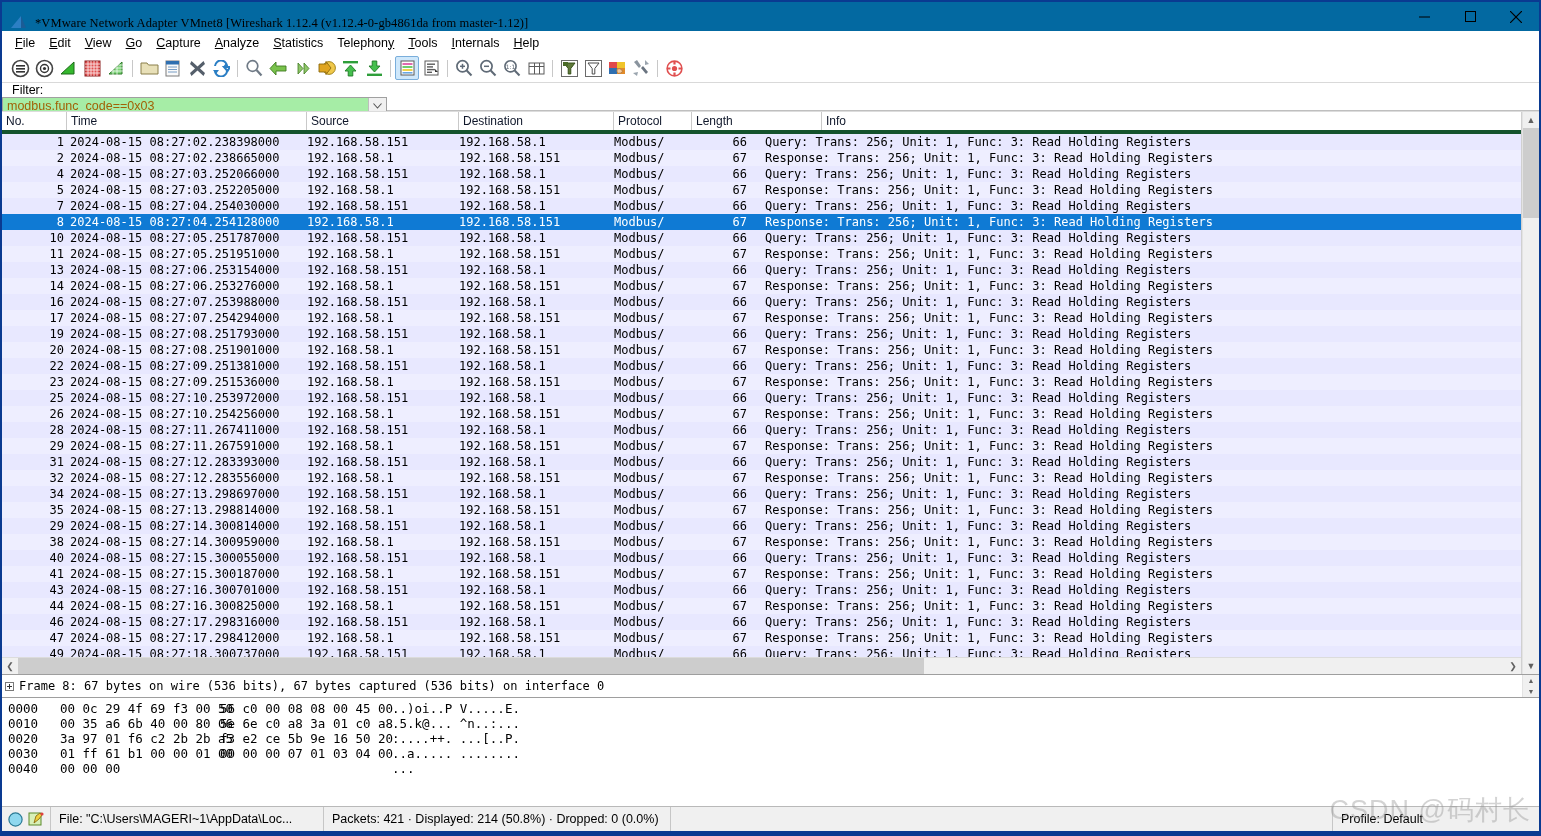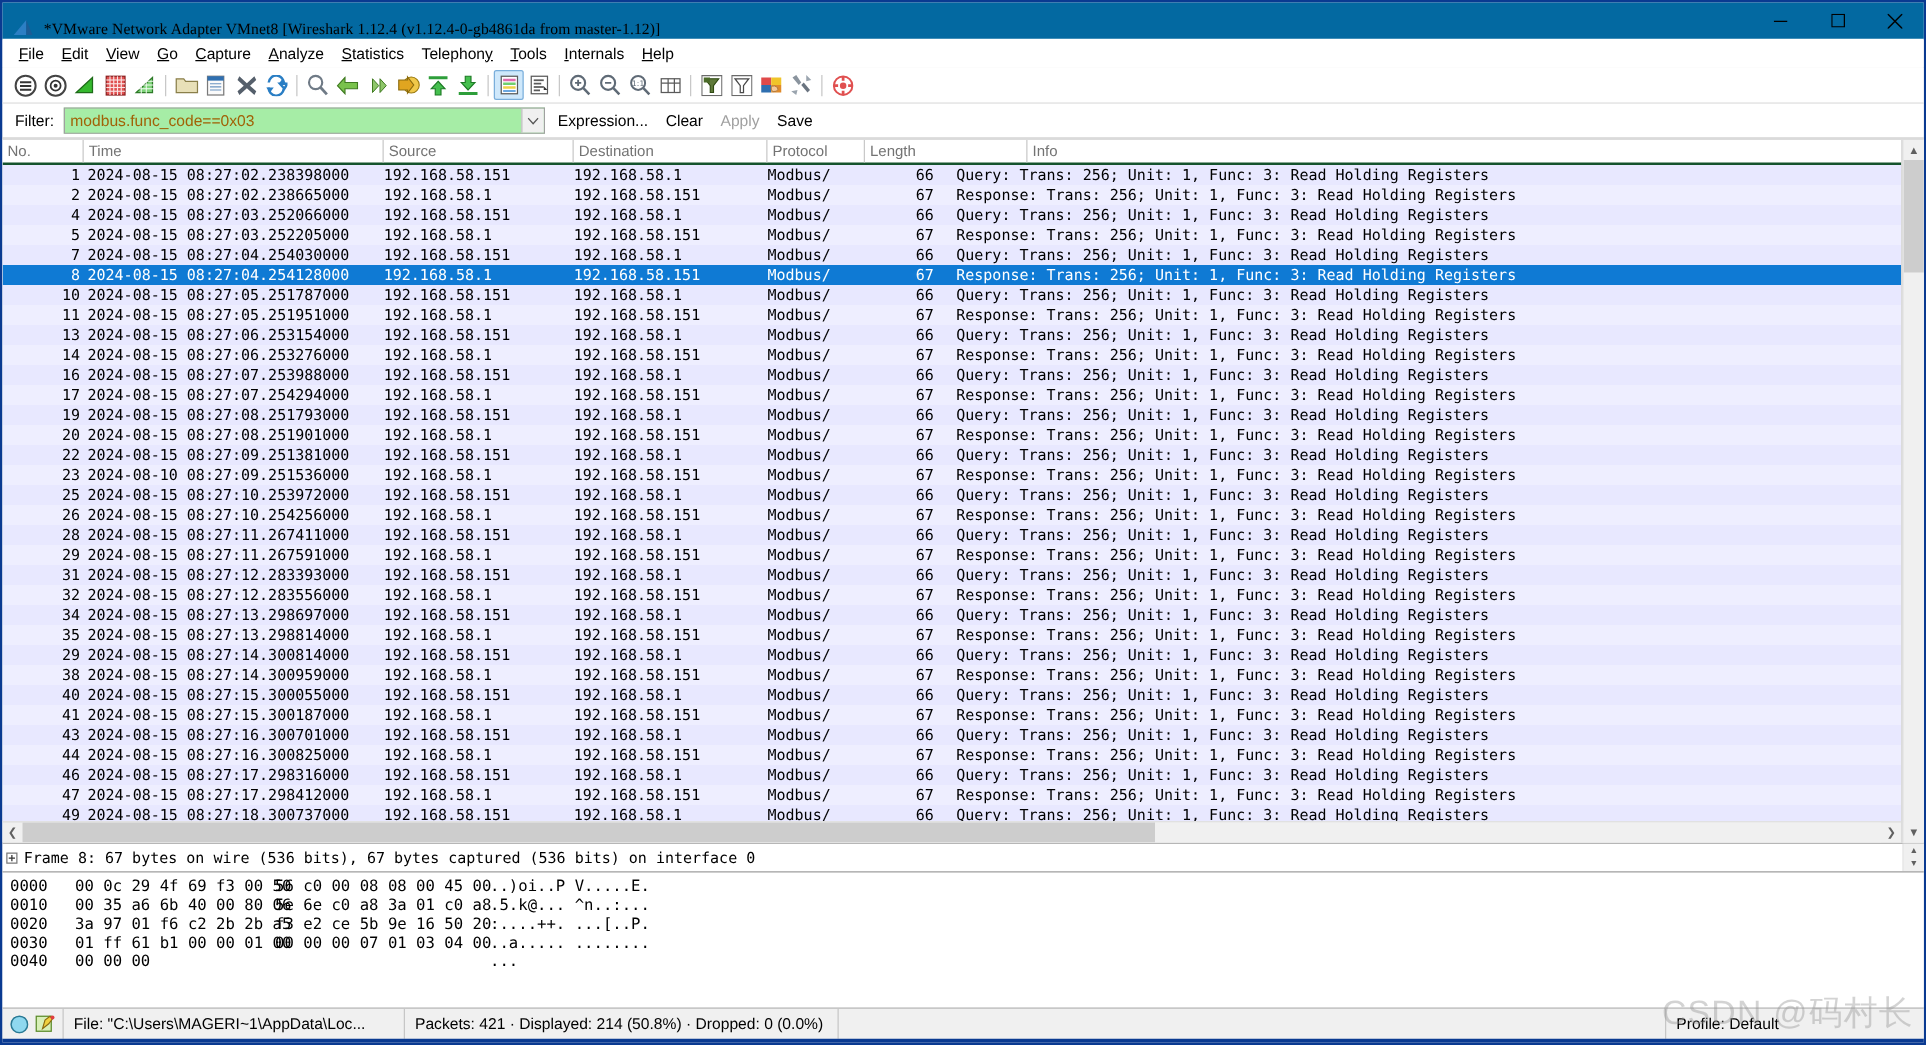--- a/index.html
+++ b/index.html
@@ -80,22 +80,23 @@
   .tb-sep {
     width: 1px; height: 17px;
     background: #c8c8c8;
     margin: 0 4px;
   }
 
   
   .filterbar {
     height: 27px; min-height: 27px;
     background: #ffffff;
-    display: flex; align-items: center;
+    display: flex; 
     border-bottom: 1px solid #bfbfbf;
+    flex-direction: column;
   }
   .filter-label {
     font-size: 12.5px; color: #000;
     margin-left: 10px; margin-right: 8px;
   }
   .filter-combo {
     width: 385px; height: 21px;
     display: flex; align-items: stretch;
     border: 1px solid #a0a0a0;
     background: #a6eda6;
@@ -133,22 +134,22 @@
   }
   .plist-wrap {
     flex: 1; position: relative; overflow: hidden;
     display: flex; flex-direction: column;
     border-right: 1px solid #d0d0d0;
   }
   .col-header {
     height: 18px; min-height: 18px;
     display: flex;
     background: #ffffff;
-    border-bottom: 2px solid #14532d;
-    font-size: 12px; color: #737373;
+    border-bottom: 4px solid #14532d;
+    font-size: 12px; color: #0f172a;
   }
   .col-header .ch {
     box-sizing: border-box;
     padding-left: 4px;
     border-right: 1px solid #c9c9c9;
     overflow: hidden; white-space: nowrap;
     display: flex; align-items: center;
   }
   .rows {
     flex: 1; overflow: hidden;
@@ -742,21 +743,21 @@
             <div class="c c-no">22</div>
             <div class="c c-time">2024-08-15 08:27:09.251381000</div>
             <div class="c c-src">192.168.58.151</div>
             <div class="c c-dst">192.168.58.1</div>
             <div class="c c-proto">Modbus/</div>
             <div class="c c-len">66</div>
             <div class="c c-info">  Query: Trans:    256; Unit:    1, Func:    3: Read Holding Registers</div>
           </div>
           <div class="prow alt">
             <div class="c c-no">23</div>
-            <div class="c c-time">2024-08-10 08:27:09.251536000</div>
+            <div class="c c-time">2024-08-15 08:27:09.251536000</div>
             <div class="c c-src">192.168.58.1</div>
             <div class="c c-dst">192.168.58.151</div>
             <div class="c c-proto">Modbus/</div>
             <div class="c c-len">67</div>
             <div class="c c-info">Response: Trans:    256; Unit:    1, Func:    3: Read Holding Registers</div>
           </div>
           <div class="prow">
             <div class="c c-no">25</div>
             <div class="c c-time">2024-08-15 08:27:10.253972000</div>
             <div class="c c-src">192.168.58.151</div>

